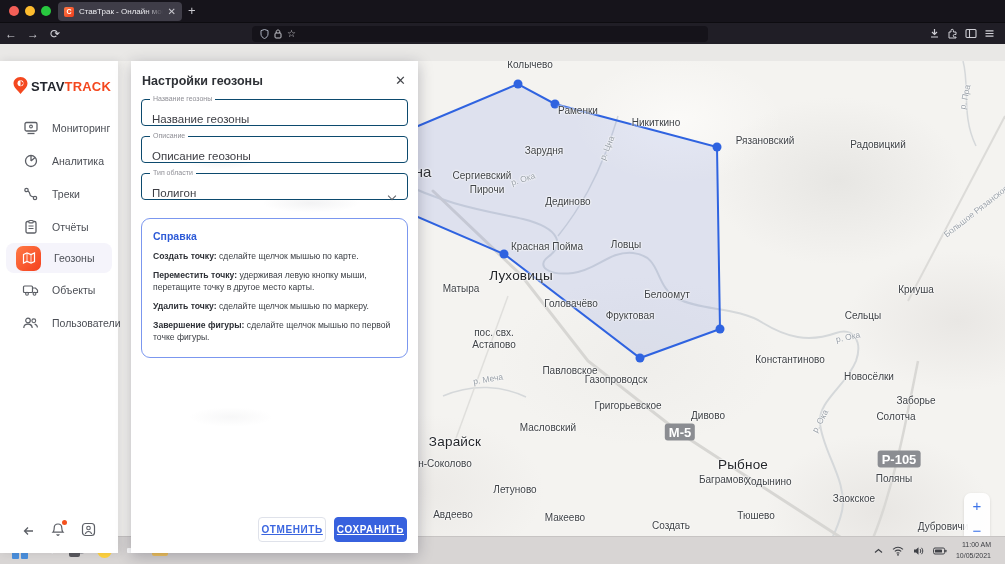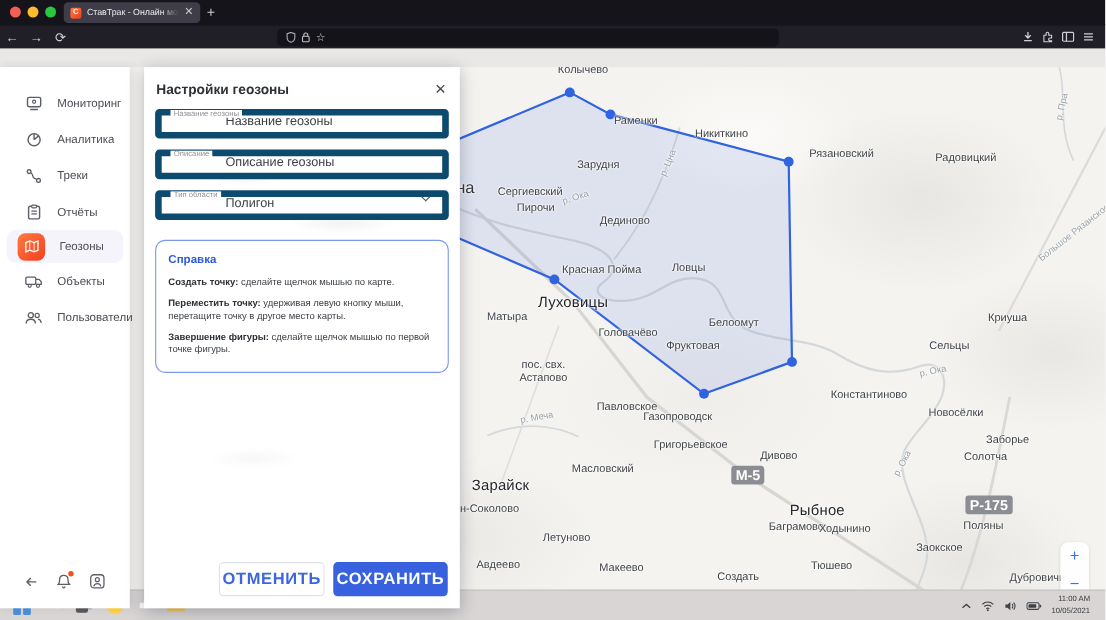--- a/index.html
+++ b/index.html
@@ -82,37 +82,37 @@
            box-shadow:0 3px 14px rgba(30,30,50,.28); }
   .panel::before { content:""; position:absolute; inset:0; background:
       radial-gradient(ellipse 60px 14px at 210px 58px, rgba(120,122,132,.10), transparent 70%),
       radial-gradient(ellipse 55px 12px at 90px 100px, rgba(120,122,132,.08), transparent 70%),
       radial-gradient(ellipse 70px 14px at 180px 142px, rgba(120,122,132,.09), transparent 70%),
       radial-gradient(ellipse 60px 14px at 100px 356px, rgba(120,122,132,.06), transparent 70%); }
   .panel > * { position:relative; }
   .p-head { display:flex; justify-content:space-between; align-items:center; padding:13px 12px 11px 11px; }
   .p-title { font-size:12.5px; font-weight:bold; color:#2e3136; }
   .p-close { font-size:13px; color:#45474c; cursor:pointer; line-height:12px;}
-  .field { position:relative; margin:0 10px 10px 10px; border:6px solid #0c4a6e; border-radius:4px; height:27px;
-           background:#fff; display:flex; align-items:flex-start;padding-left:48px; }
+  .field { position:relative; margin:0 10px 10px 10px; border:1px solid #0c4a6e; border-radius:4px; height:27px;
+           background:#fff; display:flex; align-items:flex-end; }
   .flabel { position:absolute; top:-5px; left:8px; background:#fff; padding:0 3px; font-size:7px; color:#8f8f96; }
   .fvalue { font-size:11.5px; color:#3d3e44; padding-left:10px; flex:1; }
   .chev { width:6px; height:6px; border-right:1.4px solid #5a5c62; border-bottom:1.4px solid #5a5c62;
           transform:rotate(45deg); margin-right:12px; margin-top:-3px; flex:none;}
   .color-row { display:flex; align-items:flex-end; justify-content:space-between; margin:14px 10px 0 10px; }
   .color-field { position:relative; width:52px; height:30px; border:1px solid #cfcfd4; border-radius:4px;
                  display:flex; align-items:center; padding-left:7px; gap:4px; background:#fff;}
   .cdot { width:13px; height:13px; border-radius:50%; background:#2563eb; flex:none;}
   .metrics { text-align:right; font-size:8.5px; color:#b2b2ba; line-height:1.55; }
   .helpbox { margin:18px 10px 0 10px; border:1px solid #7b97ef; border-radius:9px; padding:11px 10px 6px 11px; background:#fff;}
   .h-title { font-size:10.5px; font-weight:bold; color:#2e5bd7; margin-bottom:9px; }
   .h-item { font-size:8.6px; color:#3d4046; line-height:1.32; margin-bottom:8px; }
   .h-item b { color:#2d3036; }
   .p-foot { position:absolute; bottom:11px; right:11px; display:flex; gap:8px; }
-  .btn { font-size:15px; font-weight:bold; letter-spacing:.6px; padding:6px 2px; border-radius:4px; cursor:pointer; }
+  .btn { font-size:10px; font-weight:bold; letter-spacing:.6px; padding:6px 2px; border-radius:4px; cursor:pointer;text-decoration:underline; }
   .btn-cancel { color:#3b66e0; background:#fff; border:1px solid #dfe2ea; }
   .btn-save { color:#fff; background:#3761de; border:1px solid #3761de; }
 
   
   .taskbar { position:absolute; left:0; bottom:0; width:100%; height:28px; background:#d8d5d4; border-top:1px solid #c7c4c3;
              display:flex; align-items:center; padding:0 8px; }
   .tb-left { display:flex; align-items:center; gap:11px; margin-left:4px;}
   .tb-ico { width:17px; height:17px; position:relative; cursor:pointer;}
   .win-grid { display:grid; grid-template-columns:7px 7px; grid-template-rows:7px 7px; gap:1.5px; margin-top:1px;}
   .win-grid div { background:#4a8fdc; border-radius:1px;}
@@ -253,38 +253,46 @@
           <span class="map-label river" style="left: 370px; top: 318px; transform: translate(-50%, -50%) rotate(-10deg);">р. Меча</span>
           <span class="map-label" style="left: 510px; top: 344px;">Григорьевское</span>
           <span class="map-label" style="left: 590px; top: 354px;">Дивово</span>
           <span class="map-label" style="left: 430px; top: 366px;">Масловский</span>
           <span class="map-label badge" style="left: 562px; top: 371px;">М-5</span>
           <span class="map-label big" style="left: 337px; top: 380px;">Зарайск</span>
           <span class="map-label" style="left: 327px; top: 402px;">н-Соколово</span>
           <span class="map-label big" style="left: 625px; top: 403px;">Рыбное</span>
           <span class="map-label" style="left: 606px; top: 418px;">Баграмово</span>
           <span class="map-label" style="left: 650px; top: 420px;">Ходынино</span>
-          <span class="map-label badge" style="left: 781px; top: 398px;">Р-175</span>
+          <span class="map-label badge" style="left: 781px; top: 398px;">Р-105</span>
           <span class="map-label" style="left: 776px; top: 417px;">Поляны</span>
           <span class="map-label" style="left: 736px; top: 437px;">Заокское</span>
           <span class="map-label" style="left: 397px; top: 428px;">Летуново</span>
           <span class="map-label" style="left: 335px; top: 453px;">Авдеево</span>
           <span class="map-label" style="left: 447px; top: 456px;">Макеево</span>
           <span class="map-label" style="left: 553px; top: 464px;">Создать</span>
           <span class="map-label" style="left: 638px; top: 454px;">Тюшево</span>
           <span class="map-label" style="left: 825px; top: 465px;">Дубровичи</span>
           <span class="map-label big" style="left: 733px; top: 483px;">Рязань</span>
         </div>
       <div class="zoomctl">
         <div>+</div>
         <div>−</div>
       </div>
     </div>
 
     <div class="sidebar">
+      <div class="logo">
+        <svg width="15" height="18" viewBox="0 0 15 18">
+          <path d="M7.5 0 C3.3 0 0.5 3 0.5 6.6 C0.5 9.8 3 12 5.2 14.2 L7.5 17 L9.8 14.2 C12 12 14.5 9.8 14.5 6.6 C14.5 3 11.7 0 7.5 0 Z" fill="#f4481f"></path>
+          <circle cx="7.5" cy="6.3" r="3" fill="#fff"></circle>
+          <path d="M7.5 3.2 L10.6 6.2 L7.5 9.4 Z" fill="#f4481f"></path>
+        </svg>
+        <span class="logo-text"><span class="p1">STAV</span><span class="p2">TRACK</span></span>
+      </div>
       <div class="menu">
         <div class="mitem">
           <span class="ic">
               <svg width="16" height="16" viewBox="0 0 16 16">
                 <rect x="2" y="2.5" width="12" height="8.5" rx="1.5" fill="none" stroke="#5c5f66" stroke-width="1.3"></rect>
                 <path d="M4.5 13.5 H11.5" stroke="#5c5f66" stroke-width="1.3"></path>
                 <circle cx="8" cy="6.5" r="1.4" fill="none" stroke="#5c5f66" stroke-width="1.1"></circle>
               </svg>
             </span>
           <span class="lbl">Мониторинг</span>
@@ -381,20 +389,21 @@
       </div>
       <div class="field">
         <span class="flabel">Тип области</span>
         <span class="fvalue">Полигон</span>
         <span class="chev"></span>
       </div>
       <div class="helpbox">
         <div class="h-title">Справка</div>
         <div class="h-item"><b>Создать точку:</b><span> сделайте щелчок мышью по карте.</span></div>
         <div class="h-item"><b>Переместить точку:</b><span> удерживая левую кнопку мыши, перетащите точку в другое место карты.</span></div>
+        <div class="h-item"><b>Удалить точку:</b><span> сделайте щелчок мышью по маркеру.</span></div>
         <div class="h-item"><b>Завершение фигуры:</b><span> сделайте щелчок мышью по первой точке фигуры.</span></div>
       </div>
       <div class="p-foot">
         <button class="btn btn-cancel">ОТМЕНИТЬ</button>
         <button class="btn btn-save">СОХРАНИТЬ</button>
       </div>
     </div>
 
   </div>
 

